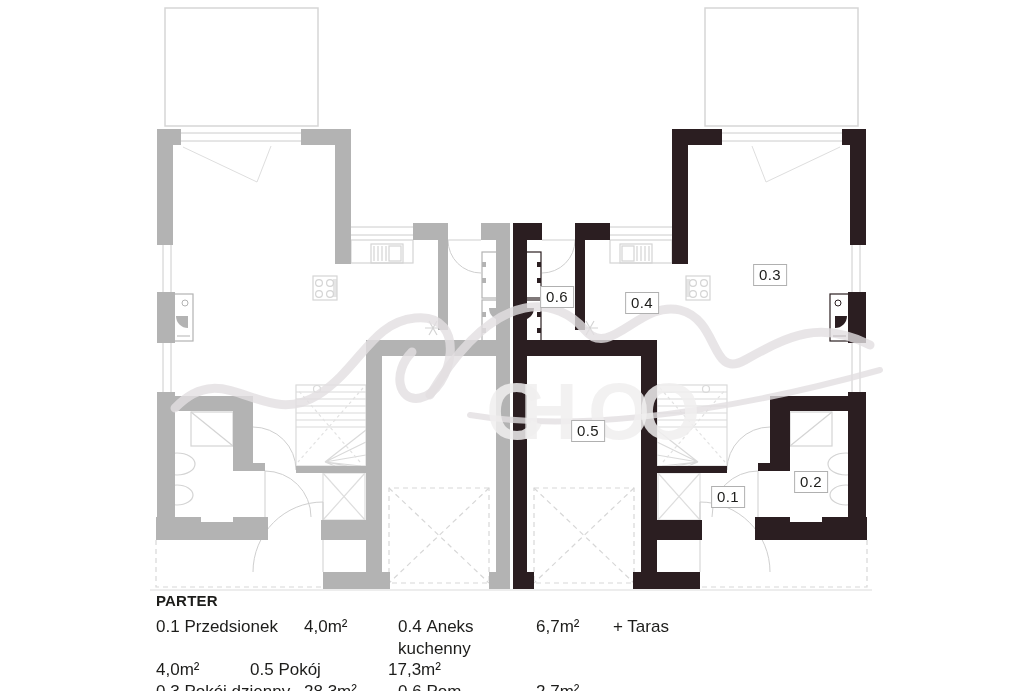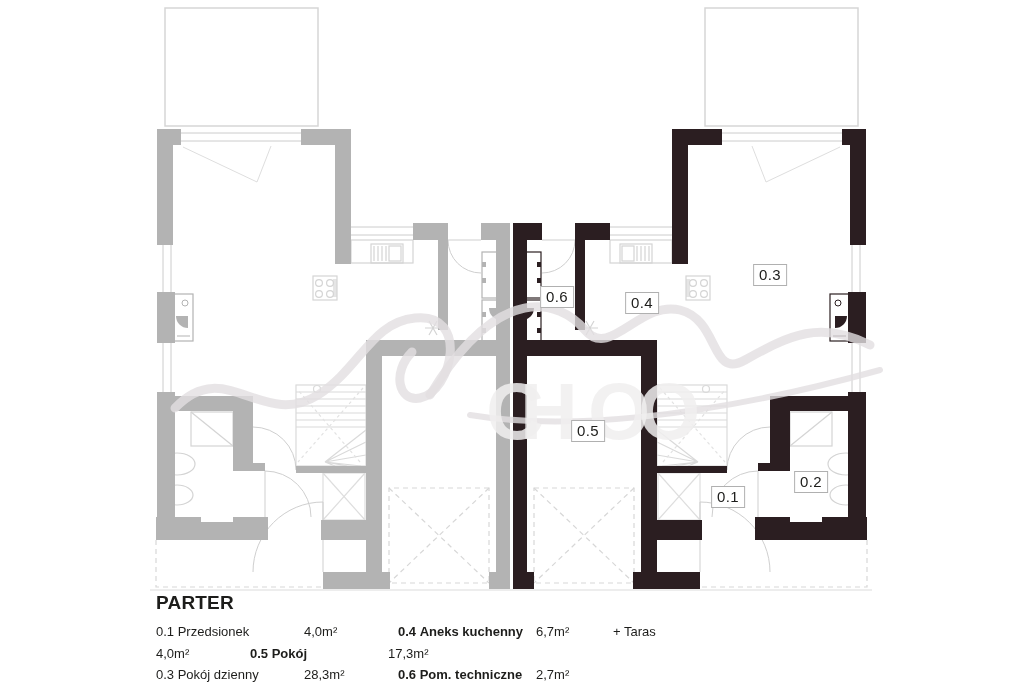--- a/index.html
+++ b/index.html
@@ -11,26 +11,26 @@
   .room-label{position:absolute;transform:translate(-50%,-50%);background:#fff;
     border:1px solid #b0b0b0;padding:0px 5px 1px 5px;font-size:15px;line-height:19px;
     color:#1d1d1b;z-index:3;letter-spacing:.3px;}
 
   
   .wm-letter{position:absolute;font-size:80px;font-weight:700;
     color:rgba(240,238,239,.85);z-index:2;line-height:1;}
 
   
   .legend{position:absolute;left:156px;top:592px;z-index:3;}
-  .legend-title{font-size:19px;font-weight:700;letter-spacing:.2px;margin-bottom:7px;}
-  .legend-row{display:flex;font-size:13px;line-height:21.5px;}
+  .legend-title{font-size:15px;font-weight:700;letter-spacing:.2px;margin-bottom:7px;}
+  .legend-row{display:flex;font-size:17px;line-height:21.5px;}
   .c-name1{width:148px;}
   .c-area1{width:70px;}
   .c-gap{width:24px;}
-  .c-name2{width:138px;font-weight:bold;}
+  .c-name2{width:138px;}
   .c-area2{width:57px;text-align:left;}
   .c-extra{padding-left:20px;}
 </style>
 </head>
 <body>
 
 <div class="screen">
 
   <svg class="plan-svg" width="1024" height="691" viewBox="0 0 1024 691">
     <defs>

